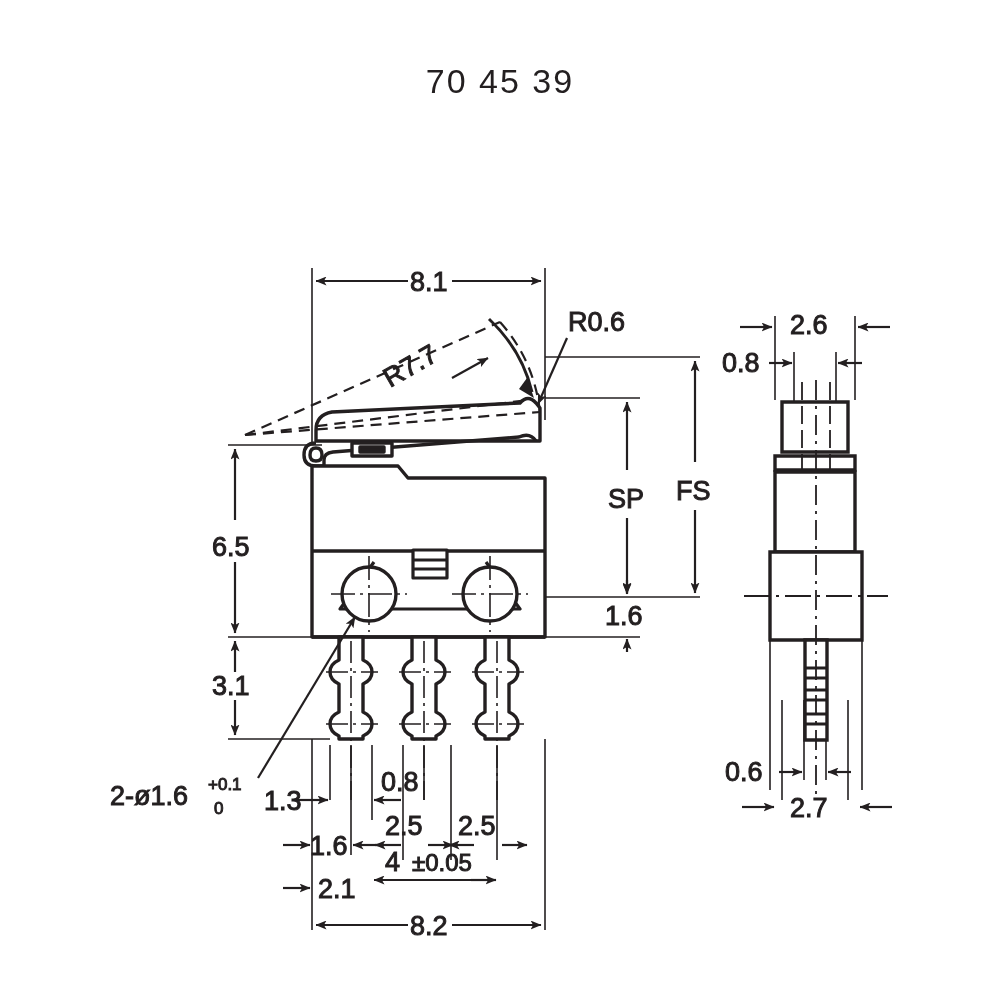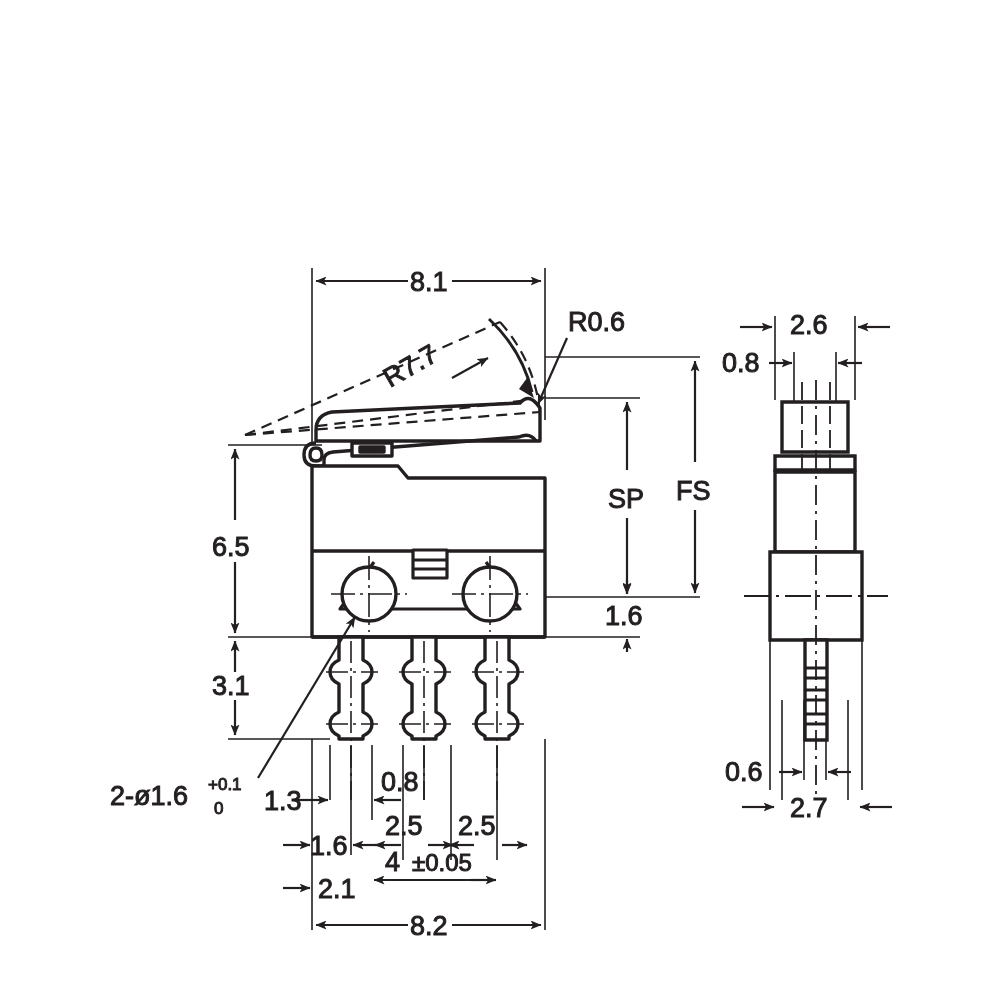--- a/index.html
+++ b/index.html
@@ -52,20 +52,21 @@
     font-family: "Liberation Sans", sans-serif;
     font-size: 24px;
     fill: #231f20;
   }
 </style>
 </head>
 <body>
 
 <div id="sheet">
 
+  <div id="title">70 45 39</div>
 
   <svg id="drawing" viewBox="0 0 1000 1000">
     <defs>
       <marker id="arrS" markerWidth="11" markerHeight="9" refX="10.5" refY="4.5" orient="auto" markerUnits="userSpaceOnUse">
         <path d="M0,0 L11,4.5 L0,9 L2.6,4.5 Z" fill="#231f20"></path>
       </marker>
       <marker id="arrE" markerWidth="11" markerHeight="9" refX="0.5" refY="4.5" orient="auto" markerUnits="userSpaceOnUse">
         <path d="M11,0 L0,4.5 L11,9 L8.4,4.5 Z" fill="#231f20"></path>
       </marker>
     </defs>

